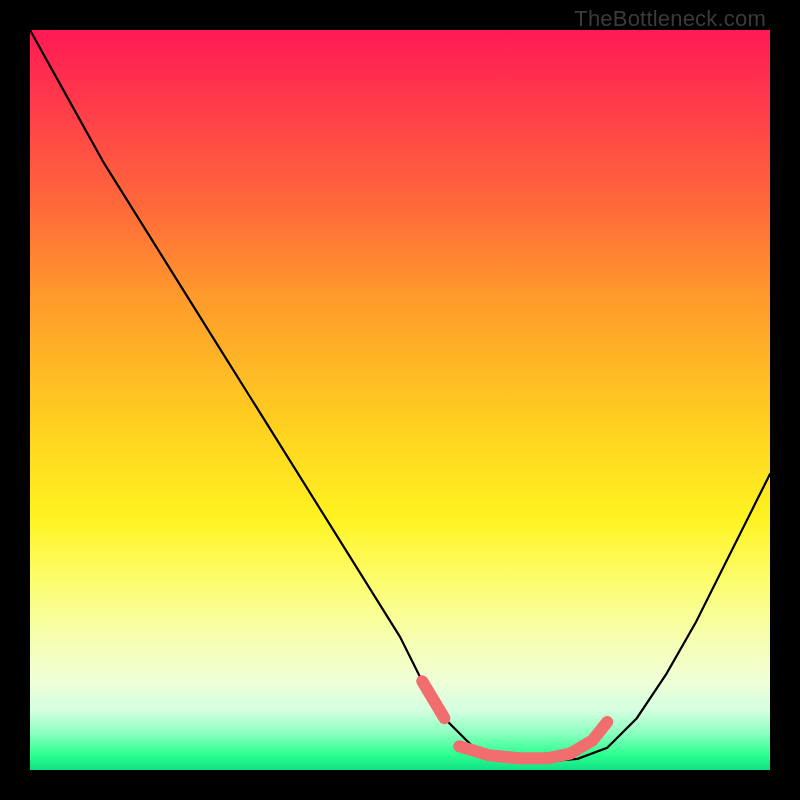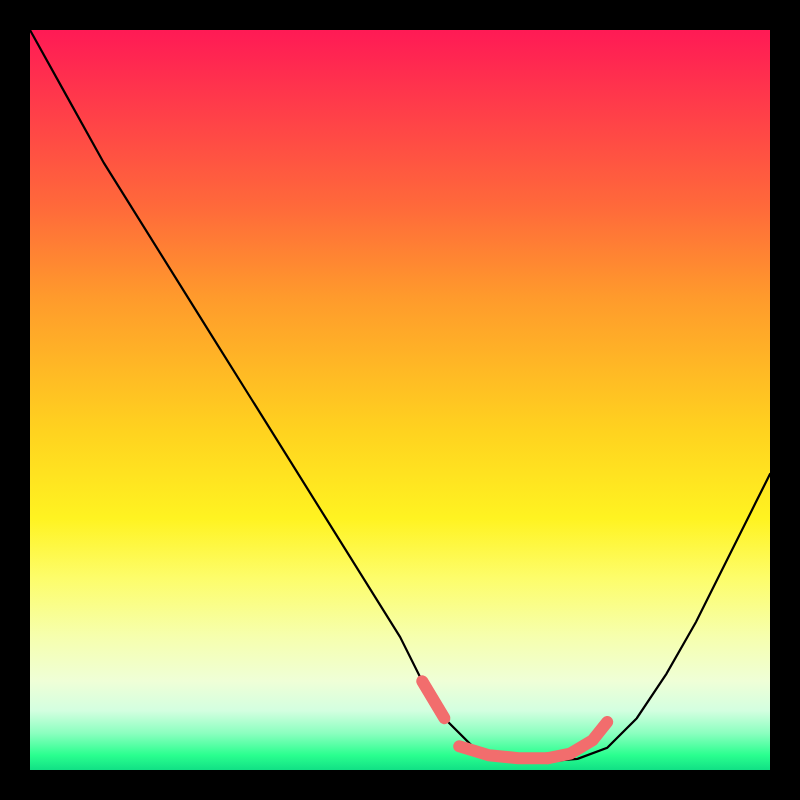--- a/index.html
+++ b/index.html
@@ -57,20 +57,21 @@
     top: 0;
     width: 740px;
     height: 740px;
     overflow: visible;
   }
 </style>
 </head>
 <body>
 
 <div class="frame">
+  <div class="watermark">TheBottleneck.com</div>
 
   <div class="plot-area">
     <svg class="curve" viewBox="0 0 740 740" preserveAspectRatio="none">
       <path id="main-curve" fill="none" stroke="#000" stroke-width="2.2" stroke-linecap="round" d="M0.0 0.0 L37.0 66.6 L74.0 133.2 L111.0 192.4 L148.0 251.6 L185.0 310.8 L222.0 370.0 L259.0 429.2 L296.0 488.4 L333.0 547.6 L370.0 606.8 L392.2 651.2 L414.4 688.2 L444.0 717.8 L473.6 728.9 L503.2 731.1 L518.0 731.1 L547.6 728.9 L577.2 717.8 L606.8 688.2 L636.4 643.8 L666.0 592.0 L695.6 532.8 L725.2 473.6 L740.0 444.0"></path>
       <g id="highlights">
           <path d="M392.2 651.2 L414.4 688.2" fill="none" stroke="#f26d6d" stroke-width="12" stroke-linecap="round" stroke-linejoin="round"></path>
           <path d="M429.2 716.3 L458.8 725.2 L488.4 728.2 L518.0 728.2" fill="none" stroke="#f26d6d" stroke-width="12" stroke-linecap="round" stroke-linejoin="round"></path>
           <path d="M518.0 728.2 L540.2 723.7 L562.4 710.4 L577.2 691.9" fill="none" stroke="#f26d6d" stroke-width="12" stroke-linecap="round" stroke-linejoin="round"></path>
         </g>
     </svg>

